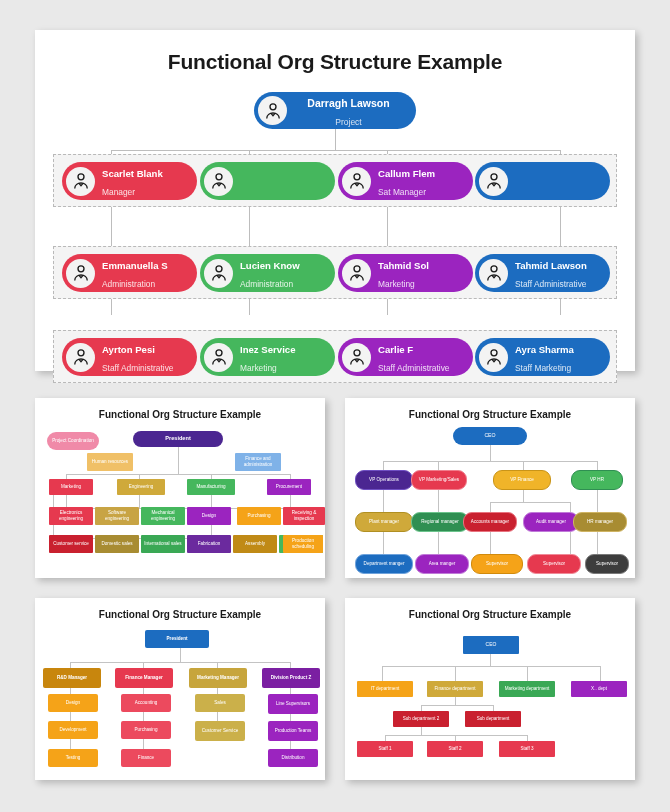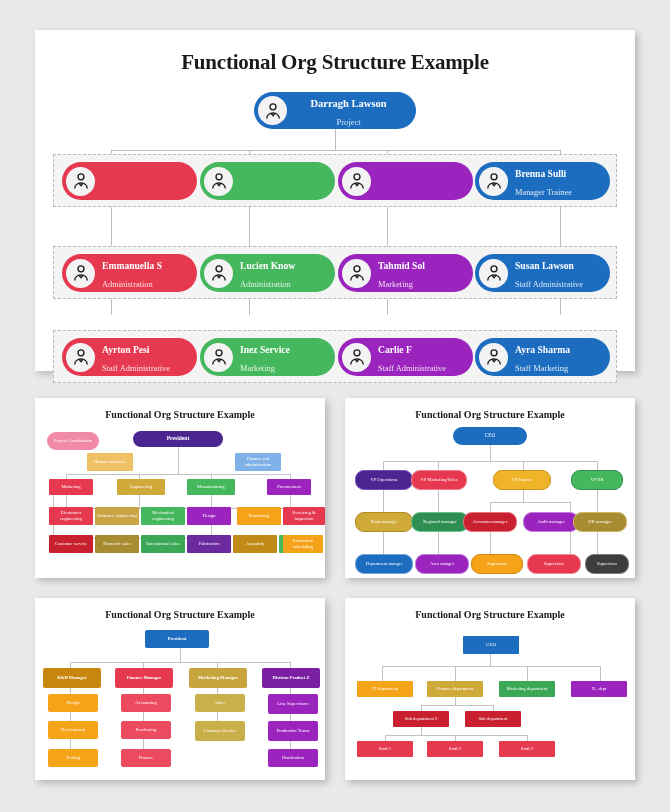--- a/index.html
+++ b/index.html
@@ -2,21 +2,21 @@
 <html><head>
 <meta charset="utf-8">
 <style>
   * { box-sizing: border-box; margin: 0; padding: 0; }
   html, body {
     width: 670px; height: 812px;
     background: #e9e9e9;
     font-family: "Liberation Sans", sans-serif;
     overflow: hidden;
   }
-  .page { position: relative; width: 670px; height: 812px; font-family: Liberation Serif, serif; }
+  .page { position: relative; width: 670px; height: 812px; }
 
   .slide {
     position: absolute;
     background: #ffffff;
     box-shadow: 3px 3px 7px rgba(0,0,0,0.22);
   }
 
   
   #slide-main { left: 35px; top: 30px; width: 600px; height: 341px; }
 
@@ -156,48 +156,49 @@
 
     <div class="grp" id="grp-1">
       <div class="pcard c0 bg-red">
         <span class="avatar">
             <svg viewBox="0 0 24 24" fill="none" stroke="#1a1a1a" stroke-width="1.6">
               <circle cx="12" cy="7" r="3.6"></circle>
               <path d="M4.5 21c0-4.2 3.4-6.6 7.5-6.6s7.5 2.4 7.5 6.6"></path>
               <path d="M9.6 14.8 12 17.6l2.4-2.8"></path>
             </svg>
           </span>
+        <span class="ptext"><span class="pname">Scarlet Blank</span><br><span class="prole">Manager</span></span>
       </div>
       <div class="pcard c1 bg-green">
         <span class="avatar">
             <svg viewBox="0 0 24 24" fill="none" stroke="#1a1a1a" stroke-width="1.6">
               <circle cx="12" cy="7" r="3.6"></circle>
               <path d="M4.5 21c0-4.2 3.4-6.6 7.5-6.6s7.5 2.4 7.5 6.6"></path>
               <path d="M9.6 14.8 12 17.6l2.4-2.8"></path>
             </svg>
           </span>
       </div>
       <div class="pcard c2 bg-purple">
         <span class="avatar">
             <svg viewBox="0 0 24 24" fill="none" stroke="#1a1a1a" stroke-width="1.6">
               <circle cx="12" cy="7" r="3.6"></circle>
               <path d="M4.5 21c0-4.2 3.4-6.6 7.5-6.6s7.5 2.4 7.5 6.6"></path>
               <path d="M9.6 14.8 12 17.6l2.4-2.8"></path>
             </svg>
           </span>
+        <span class="ptext"><span class="pname">Callum Flem</span><br><span class="prole">Sat Manager</span></span>
       </div>
       <div class="pcard c3 bg-blue">
         <span class="avatar">
             <svg viewBox="0 0 24 24" fill="none" stroke="#1a1a1a" stroke-width="1.6">
               <circle cx="12" cy="7" r="3.6"></circle>
               <path d="M4.5 21c0-4.2 3.4-6.6 7.5-6.6s7.5 2.4 7.5 6.6"></path>
               <path d="M9.6 14.8 12 17.6l2.4-2.8"></path>
             </svg>
           </span>
-        <span class="ptext"><span class="pname">Brenna Sulli</span><br><span class="prole">Manager Trainee</span></span>
       </div>
     </div>
 
     <div class="grp" id="grp-2">
       <div class="pcard c0 bg-red">
         <span class="avatar">
             <svg viewBox="0 0 24 24" fill="none" stroke="#1a1a1a" stroke-width="1.6">
               <circle cx="12" cy="7" r="3.6"></circle>
               <path d="M4.5 21c0-4.2 3.4-6.6 7.5-6.6s7.5 2.4 7.5 6.6"></path>
               <path d="M9.6 14.8 12 17.6l2.4-2.8"></path>
@@ -226,21 +227,21 @@
         <span class="ptext"><span class="pname">Tahmid Sol</span><br><span class="prole">Marketing</span></span>
       </div>
       <div class="pcard c3 bg-blue">
         <span class="avatar">
             <svg viewBox="0 0 24 24" fill="none" stroke="#1a1a1a" stroke-width="1.6">
               <circle cx="12" cy="7" r="3.6"></circle>
               <path d="M4.5 21c0-4.2 3.4-6.6 7.5-6.6s7.5 2.4 7.5 6.6"></path>
               <path d="M9.6 14.8 12 17.6l2.4-2.8"></path>
             </svg>
           </span>
-        <span class="ptext"><span class="pname">Susan Lawson</span><br><span class="prole">Staff Administrative</span></span>
+        <span class="ptext"><span class="pname">Tahmid Lawson</span><br><span class="prole">Staff Administrative</span></span>
       </div>
     </div>
 
     <div class="grp" id="grp-3">
       <div class="pcard c0 bg-red">
         <span class="avatar">
             <svg viewBox="0 0 24 24" fill="none" stroke="#1a1a1a" stroke-width="1.6">
               <circle cx="12" cy="7" r="3.6"></circle>
               <path d="M4.5 21c0-4.2 3.4-6.6 7.5-6.6s7.5 2.4 7.5 6.6"></path>
               <path d="M9.6 14.8 12 17.6l2.4-2.8"></path>

